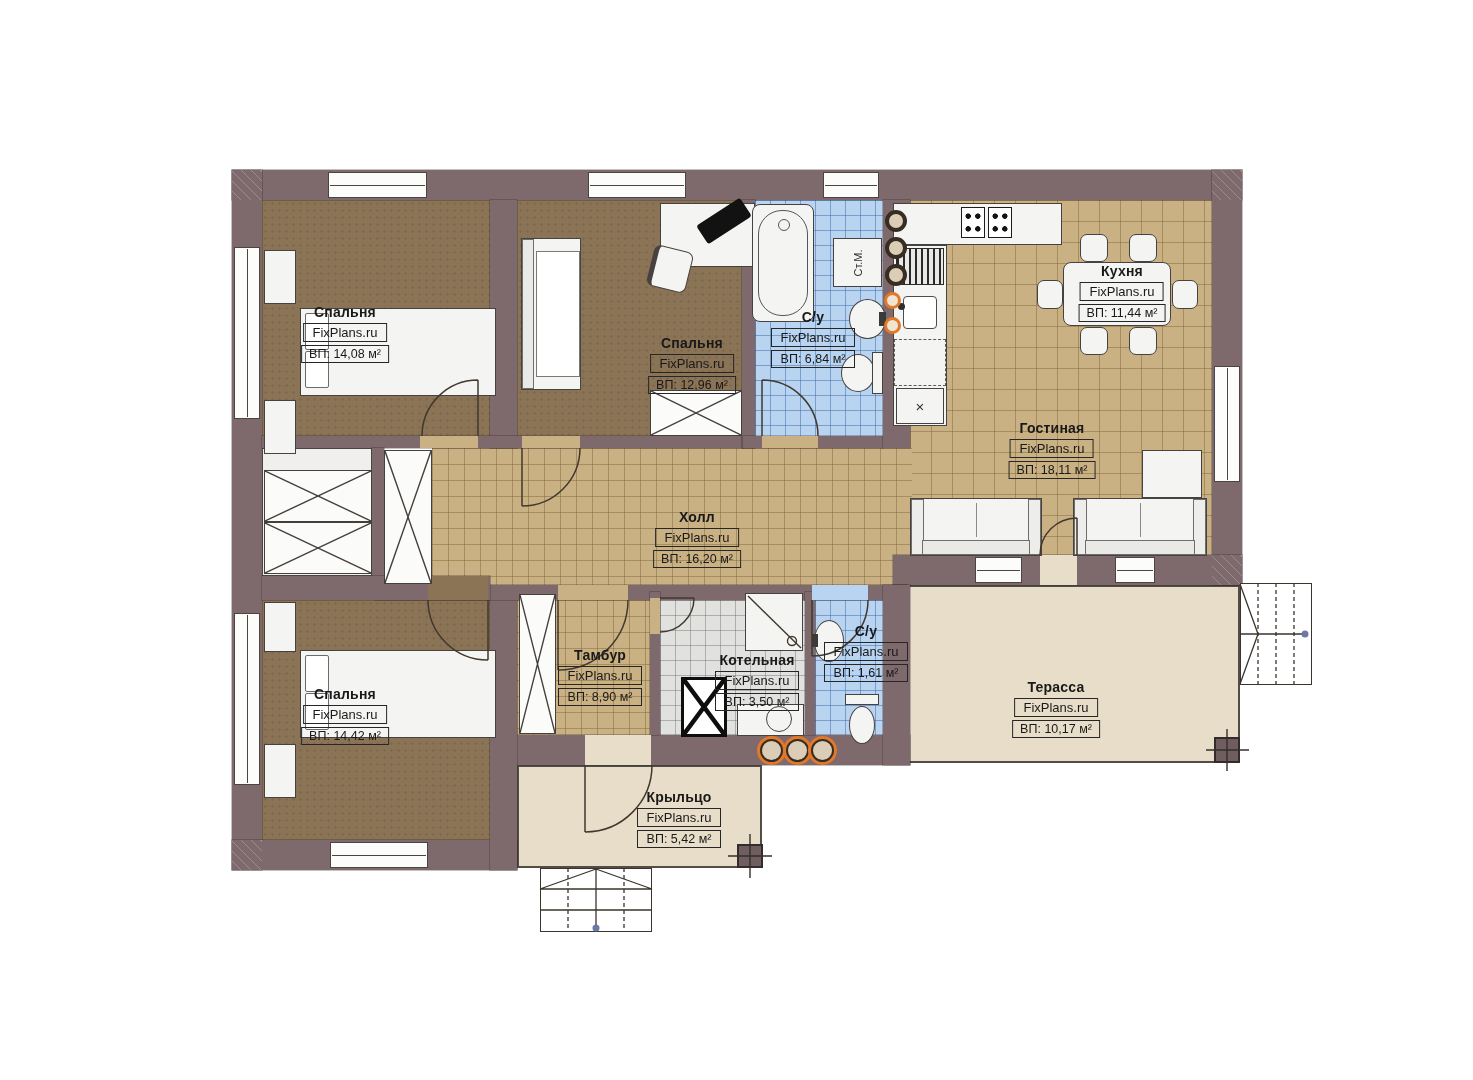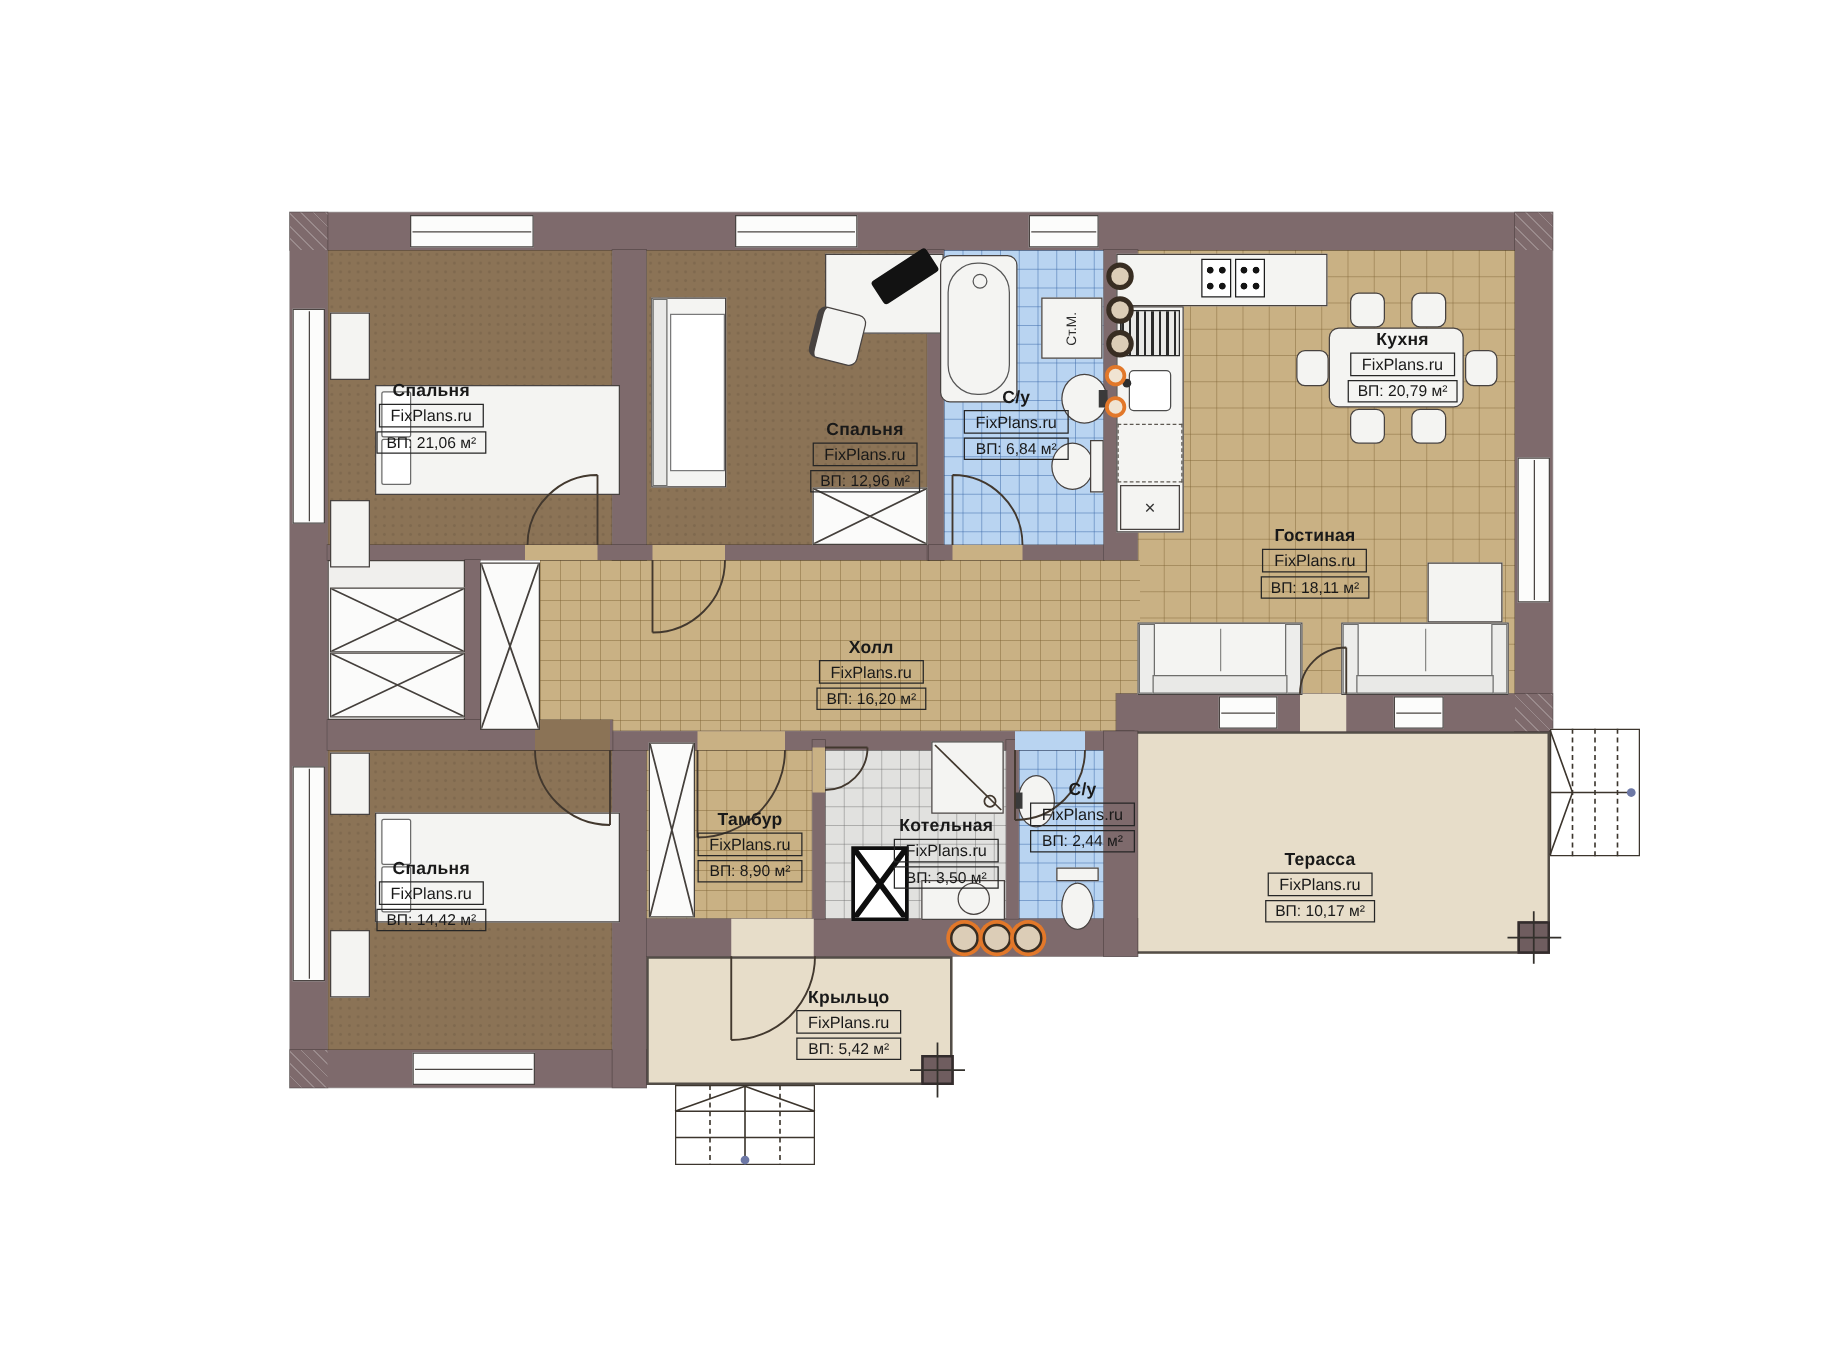--- a/index.html
+++ b/index.html
@@ -265,36 +265,36 @@
     </g>
     <g stroke="#33302c" stroke-width="1.4" fill="none">
       <path d="M728 856 L772 856 M750 834 L750 878"></path>
       <path d="M1206 750 L1249 750 M1227 729 L1227 771"></path>
     </g>
   </svg>
 
   <div class="room-label" style="left:345px;top:304px">
     <div class="room-name">Спальня</div>
     <div class="lbox brand">FixPlans.ru</div>
-    <div class="lbox area">ВП: 21,06 м²</div>
+    <div class="lbox area">ВП: 14,08 м²</div>
   </div>
   <div class="room-label" style="left:692px;top:335px">
     <div class="room-name">Спальня</div>
     <div class="lbox brand">FixPlans.ru</div>
     <div class="lbox area">ВП: 12,96 м²</div>
   </div>
   <div class="room-label" style="left:813px;top:309px">
     <div class="room-name">С/у</div>
     <div class="lbox brand">FixPlans.ru</div>
     <div class="lbox area">ВП: 6,84 м²</div>
   </div>
   <div class="room-label" style="left:1122px;top:263px">
     <div class="room-name">Кухня</div>
     <div class="lbox brand">FixPlans.ru</div>
-    <div class="lbox area">ВП: 20,79 м²</div>
+    <div class="lbox area">ВП: 11,44 м²</div>
   </div>
   <div class="room-label" style="left:1052px;top:420px">
     <div class="room-name">Гостиная</div>
     <div class="lbox brand">FixPlans.ru</div>
     <div class="lbox area">ВП: 18,11 м²</div>
   </div>
   <div class="room-label" style="left:697px;top:509px">
     <div class="room-name">Холл</div>
     <div class="lbox brand">FixPlans.ru</div>
     <div class="lbox area">ВП: 16,20 м²</div>
@@ -310,21 +310,21 @@
     <div class="lbox area">ВП: 8,90 м²</div>
   </div>
   <div class="room-label" style="left:757px;top:652px">
     <div class="room-name">Котельная</div>
     <div class="lbox brand">FixPlans.ru</div>
     <div class="lbox area">ВП: 3,50 м²</div>
   </div>
   <div class="room-label" style="left:866px;top:623px">
     <div class="room-name">С/у</div>
     <div class="lbox brand">FixPlans.ru</div>
-    <div class="lbox area">ВП: 2,44 м²</div>
+    <div class="lbox area">ВП: 1,61 м²</div>
   </div>
   <div class="room-label" style="left:1056px;top:679px">
     <div class="room-name">Терасса</div>
     <div class="lbox brand">FixPlans.ru</div>
     <div class="lbox area">ВП: 10,17 м²</div>
   </div>
   <div class="room-label" style="left:679px;top:789px">
     <div class="room-name">Крыльцо</div>
     <div class="lbox brand">FixPlans.ru</div>
     <div class="lbox area">ВП: 5,42 м²</div>

